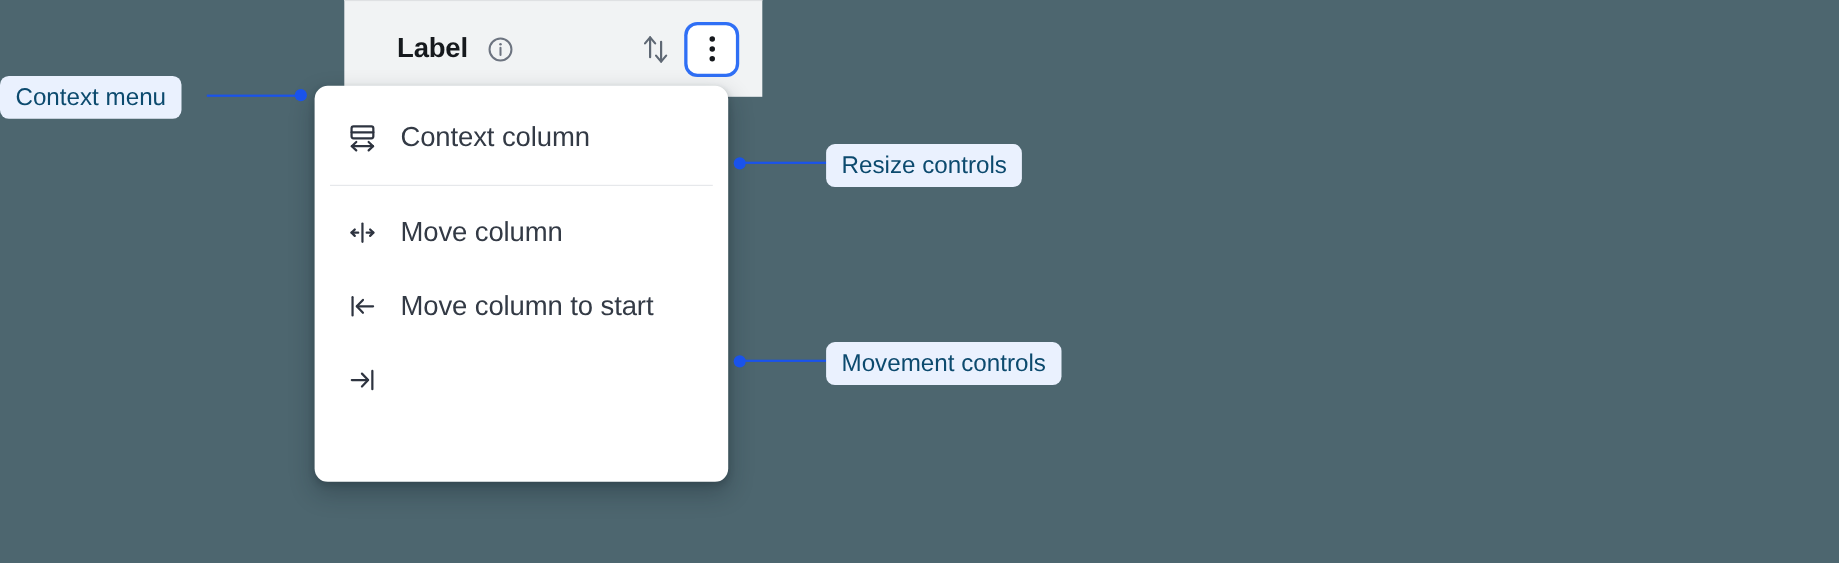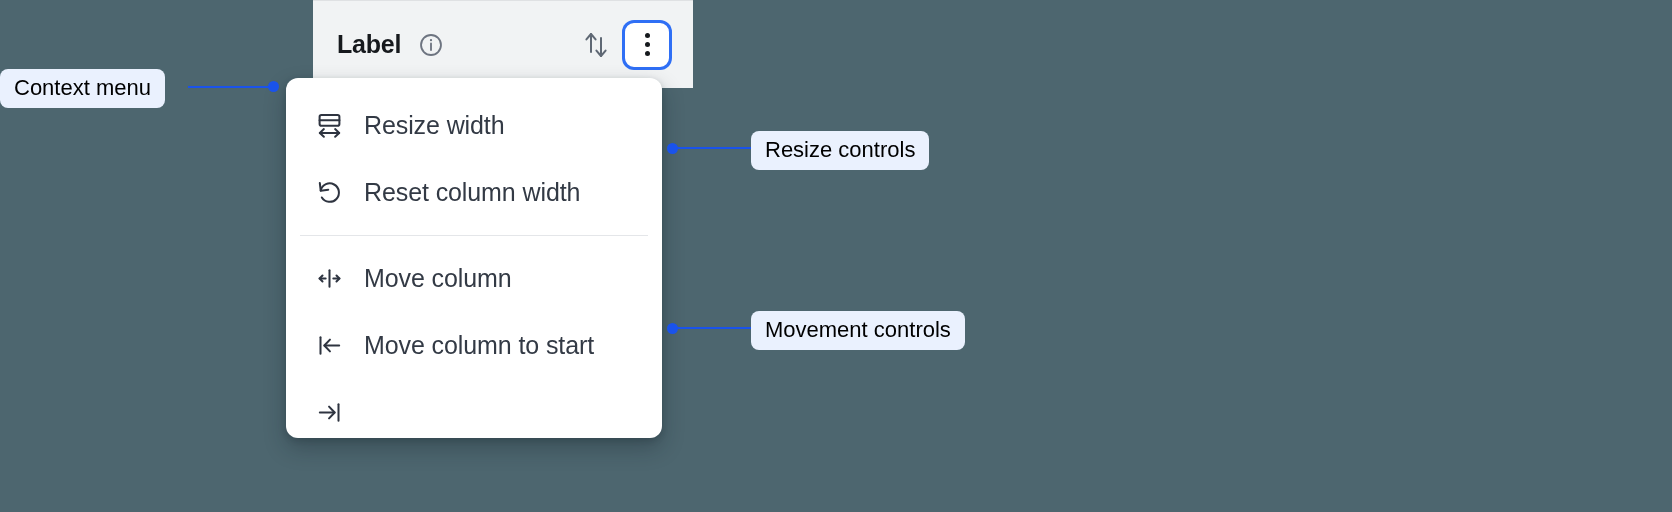--- a/index.html
+++ b/index.html
@@ -24,21 +24,21 @@
   .column-header {
     position: absolute;
     left: 313px;
     top: 0px;
     width: 380px;
     height: 88px;
     background: #f1f3f4;
     box-sizing: border-box;
     display: flex;
     align-items: center;
-    padding: 0 24px 0 24px;
+    padding: 0 24px 0 48px;
     border-top: 1px solid #dfe1e3;
   }
   .header-title {
     font-size: 25px;
     font-weight: bold;
     color: #16191d;
     letter-spacing: -0.2px;
     white-space: nowrap;
   }
   .header-info {
@@ -119,21 +119,21 @@
   .menu-divider {
     height: 1px;
     background: #e4e6e9;
     margin: 9px 14px 9px 14px;
   }
 
   
   .anno-pill {
     position: absolute;
     background: #eaf1fe;
-    color: #000000;
+    color: #0c4a6e;
     font-size: 22px;
     border-radius: 8px;
     padding: 7px 14px;
     white-space: nowrap;
     line-height: 1.12;
     z-index: 20;
   }
   .anno-line {
     position: absolute;
     height: 2px;
@@ -203,32 +203,23 @@
     <div class="menu-item">
       <span class="menu-icon">
         <svg width="27" height="27" viewBox="0 0 24 24" fill="none" stroke="#2e3440" stroke-width="1.8" stroke-linecap="round" stroke-linejoin="round">
           <rect x="3.2" y="2.6" width="17.6" height="9.6" rx="1.6"></rect>
           <line x1="3.2" y1="7.4" x2="20.8" y2="7.4"></line>
           <line x1="3.4" y1="18.6" x2="20.6" y2="18.6"></line>
           <polyline points="7,15.2 3.4,18.6 7,22"></polyline>
           <polyline points="17,15.2 20.6,18.6 17,22"></polyline>
         </svg>
       </span>
-      <span class="menu-label">Resize width</span>
-    </div>
-
-    <div class="menu-item">
-      <span class="menu-icon">
-        <svg width="27" height="27" viewBox="0 0 24 24" fill="none" stroke="#2e3440" stroke-width="1.8" stroke-linecap="round" stroke-linejoin="round">
-          <path d="M4.2 10.2 A8.2 8.2 0 1 1 5.2 16.4"></path>
-          <polyline points="3.4,3.6 4.2,10.4 10.9,9.5"></polyline>
-        </svg>
-      </span>
-      <span class="menu-label">Reset column width</span>
-    </div>
+      <span class="menu-label">Context column</span>
+    </div>
+
 
     <div class="menu-divider"></div>
 
     <div class="menu-item">
       <span class="menu-icon">
         <svg width="27" height="27" viewBox="0 0 24 24" fill="none" stroke="#2e3440" stroke-width="1.8" stroke-linecap="round" stroke-linejoin="round">
           <line x1="12" y1="4.6" x2="12" y2="19.4"></line>
           <line x1="8.6" y1="12" x2="3.2" y2="12"></line>
           <polyline points="5.8,9.4 3.2,12 5.8,14.6"></polyline>
           <line x1="15.4" y1="12" x2="20.8" y2="12"></line>

